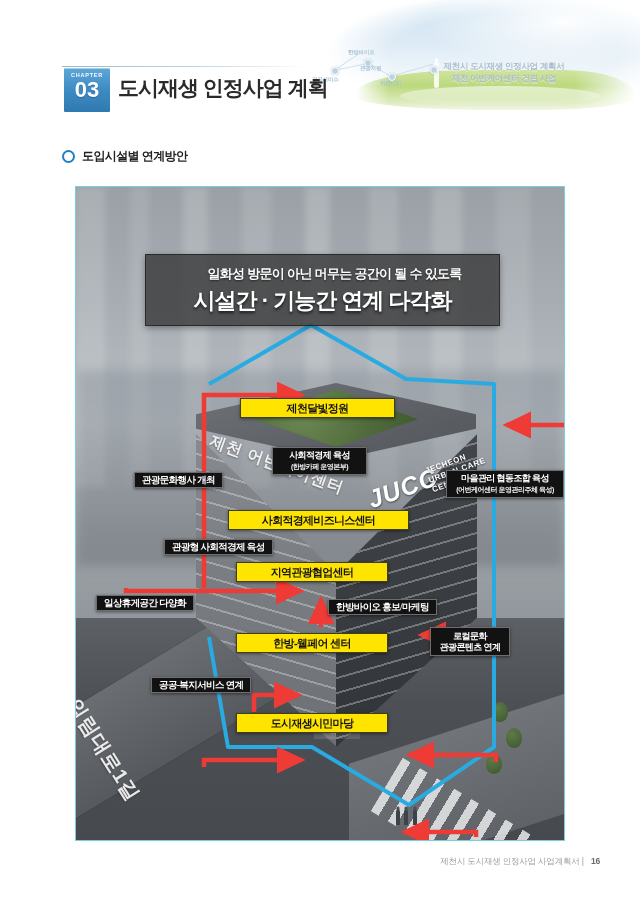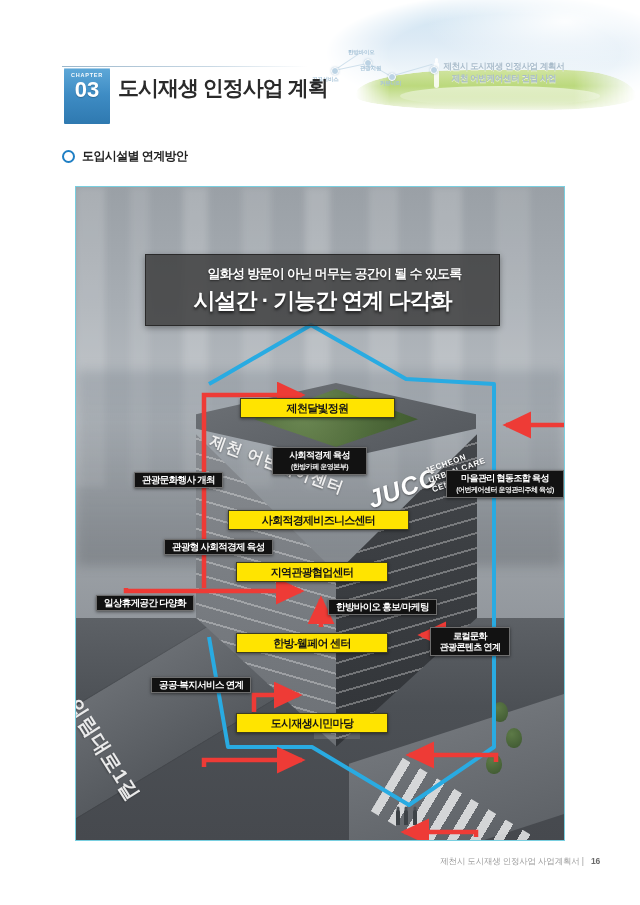--- a/index.html
+++ b/index.html
@@ -50,21 +50,21 @@
   .hdr-net{position:absolute;left:300px;top:48px;width:140px;height:66px;}
   .hdr-net .nd{position:absolute;width:6px;height:6px;border-radius:50%;
     background:#bcd3e4;border:1.5px solid #ffffff;box-shadow:0 0 2px rgba(120,160,190,.5);}
   .hdr-net .ln{position:absolute;height:1px;background:#cfe0ec;transform-origin:0 0;}
   .hdr-net .nl{position:absolute;color:#a8c4d8;font-size:5.5px;font-weight:bold;white-space:nowrap;letter-spacing:-.2px;}
 
   .hdr-rule{position:absolute;left:62px;top:66px;width:246px;height:1px;
     background:linear-gradient(90deg,#9ab6cb 0%, #c8d8e4 60%, rgba(255,255,255,0) 100%);}
 
   .chapter-badge{
-    position:absolute;left:64px;top:68px;width:46px;height:56px;
+    position:absolute;left:64px;top:68px;width:46px;height:44px;
     background:linear-gradient(180deg,#5ea8d8 0%, #3e8cc4 48%, #2f79b0 100%);
     color:#fff;text-align:center;border-radius:1px;
     box-shadow:inset 0 1px 0 rgba(255,255,255,.45);
   }
   .chapter-badge .cw{display:block;font-size:5.5px;letter-spacing:.8px;margin-top:4px;opacity:.95;font-weight:bold;}
   .chapter-badge .cn{display:block;font-size:22px;font-weight:bold;line-height:22px;margin-top:1px;
     text-shadow:0 1px 1px rgba(0,0,0,.22);}
 
   .chapter-title{
     position:absolute;left:118px;top:70px;

